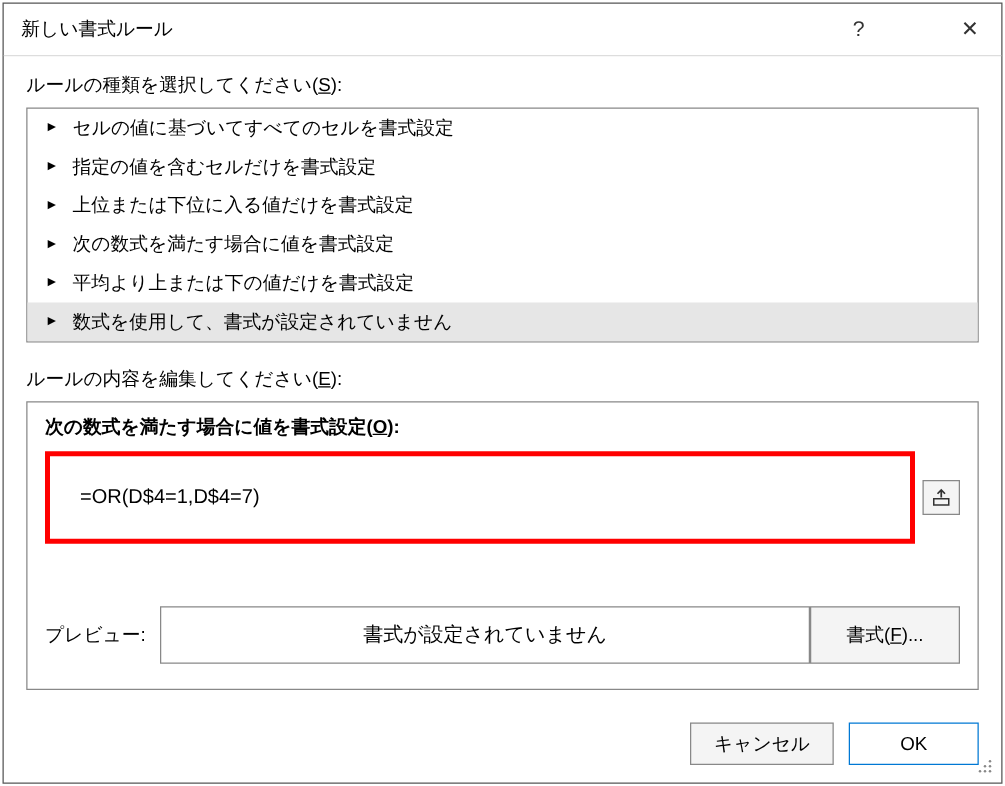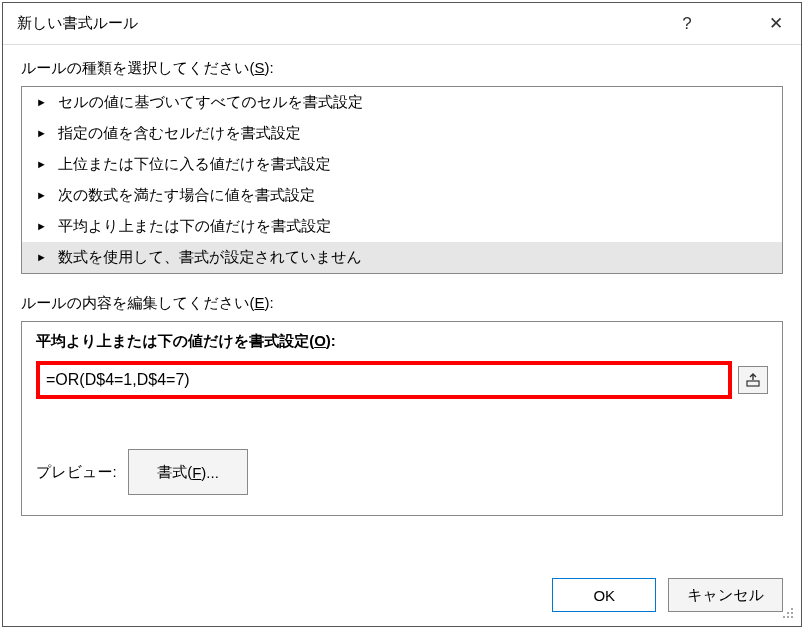--- a/index.html
+++ b/index.html
@@ -92,21 +92,21 @@
     margin-bottom: 10px;
   }
   .formula-row {
     display: flex;
     align-items: center;
     gap: 6px;
   }
   .formula-highlight {
     border: 4px solid #ff0000;
     flex: 1;
-    padding: 0;
+    padding: 18px;
     display: flex;
     background: #fff;
   }
   .formula-input {
     flex: 1;
     border: none;
     outline: none;
     font-size: 16px;
     font-family: "Yu Gothic UI", "Meiryo", sans-serif;
     padding: 4px 6px;
@@ -228,51 +228,54 @@
       </div>
     </div>
 
     <div class="edit-section">
       <div class="label">
         <span>ルールの内容を編集してください(</span><span class="u">E</span><span>):</span>
       </div>
 
       <div class="edit-box">
         <div class="edit-heading">
-          <span>平均より上または下の値だけを書式設定(</span><span class="u">O</span><span>):</span>
+          <span>次の数式を満たす場合に値を書式設定(</span><span class="u">O</span><span>):</span>
         </div>
 
         <div class="formula-row">
           <div class="formula-highlight">
             <input class="formula-input" type="text" value="=OR(D$4=1,D$4=7)" style="">
           </div>
           <div class="range-btn">
             <svg width="16" height="16" viewBox="0 0 16 16">
               <rect x="2" y="9" width="12" height="5" fill="none" stroke="#333" stroke-width="1.2"></rect>
               <path d="M8 2 L8 8 M5 5 L8 2 L11 5" fill="none" stroke="#333" stroke-width="1.4"></path>
             </svg>
           </div>
         </div>
 
         <div class="preview-row">
           <div class="preview-label">プレビュー:</div>
+          <div class="preview-box">
+            <span>書式が設定されていません</span>
+          </div>
           <div class="format-btn">
             <span>書式(</span>
               <span class="u">F</span>
               <span>)...</span>
           </div>
         </div>
       </div>
     </div>
 
   </div>
 
   <div class="button-row">
+    <div class="dlg-btn">キャンセル</div>
     <div class="dlg-btn primary">OK</div>
-    <div class="dlg-btn">キャンセル</div>
   </div>
 
   <svg class="resize-grip" width="14" height="14" viewBox="0 0 14 14">
     <circle cx="11" cy="3" r="1" fill="#888"></circle>
     <circle cx="7" cy="7" r="1" fill="#888"></circle>
     <circle cx="11" cy="7" r="1" fill="#888"></circle>
     <circle cx="3" cy="11" r="1" fill="#888"></circle>
     <circle cx="7" cy="11" r="1" fill="#888"></circle>
     <circle cx="11" cy="11" r="1" fill="#888"></circle>
   </svg>

